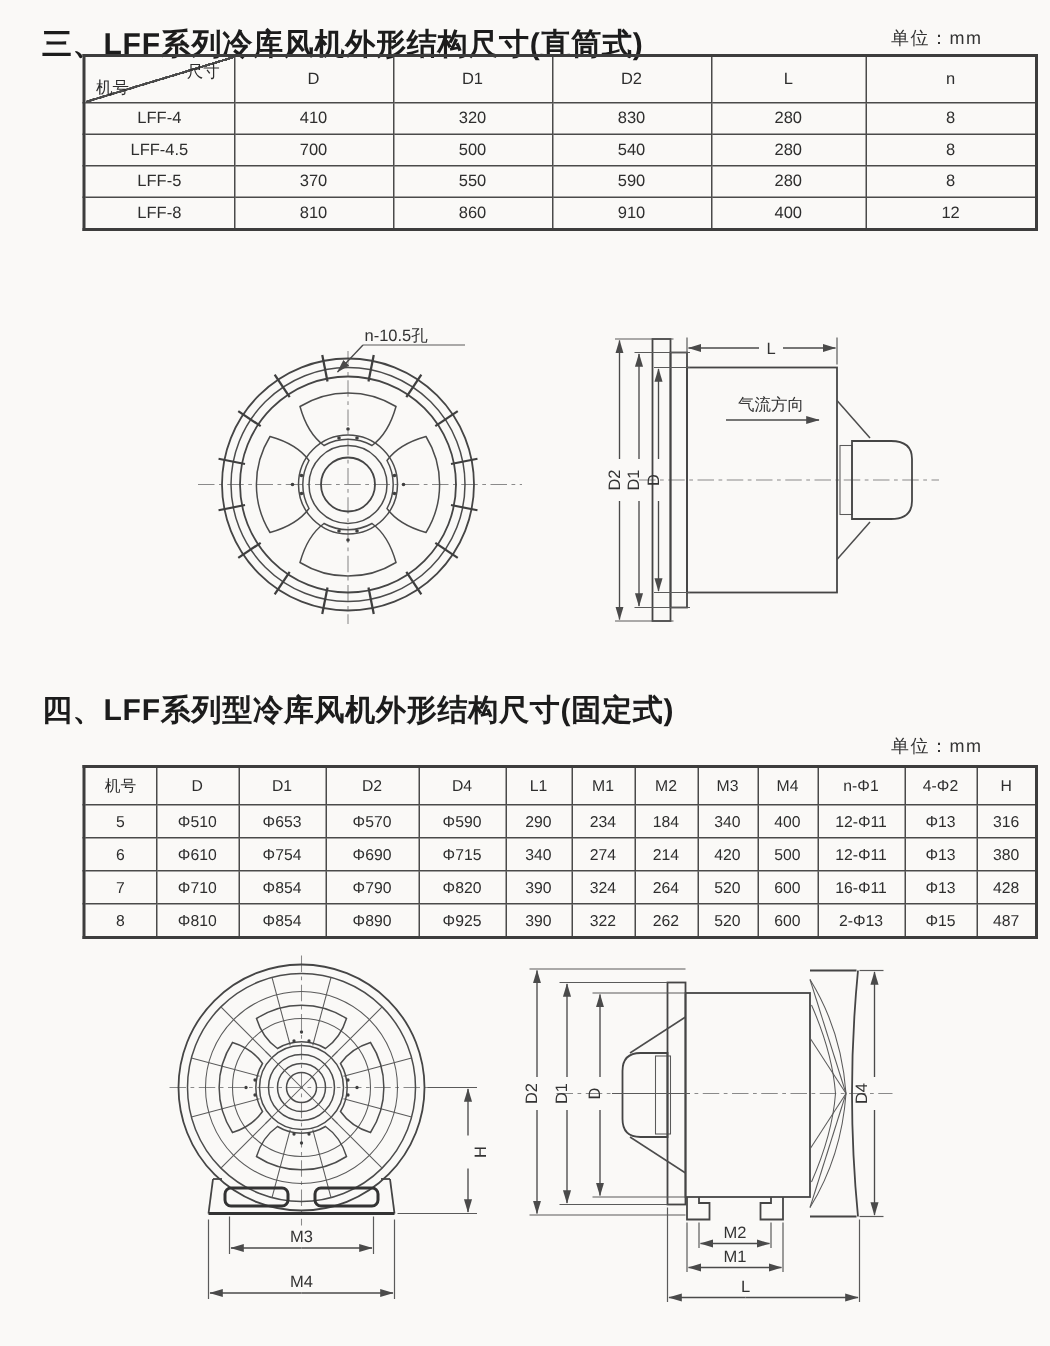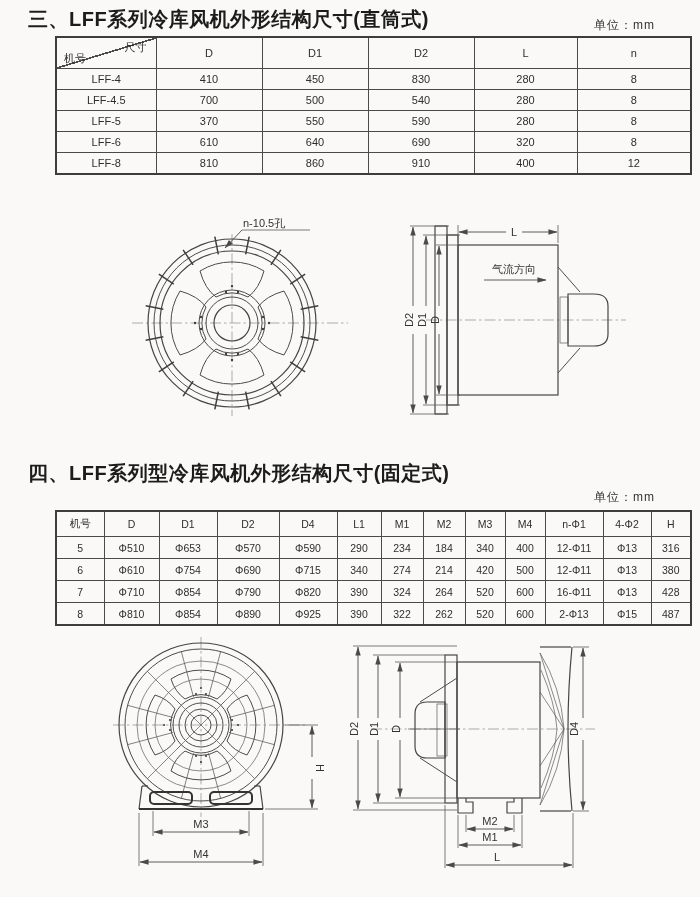--- a/index.html
+++ b/index.html
@@ -3,21 +3,21 @@
 <meta charset="utf-8">
 <style>
   html,body{margin:0;padding:0}
   body{
     width:700px;height:897px;position:relative;overflow:hidden;
     background:#faf9f7;
     font-family:"Liberation Sans","DejaVu Sans",sans-serif;
     color:#2b2b2b;
   }
   .title{position:absolute;left:28px;font-size:20px;font-weight:700;letter-spacing:.5px;color:#1c1c1c;white-space:nowrap}
-  #title1{top:6px}
+  #title1{top:16px}
   #title2{top:460px}
   .unit{position:absolute;left:594px;font-size:12px;color:#333;letter-spacing:1px}
   #unit1{top:17px}
   #unit2{top:489px}
 
   table{position:absolute;border-collapse:collapse;table-layout:fixed;border:2px solid #3d3d3d}
   td{border:1px solid #4a4a4a;text-align:center;vertical-align:middle;
      font-size:11px;color:#2e2e2e;padding:0;overflow:hidden;white-space:nowrap}
   #table1{left:55px;top:36px;width:635px}
   #table1 td{height:20px}
@@ -72,47 +72,39 @@
     </td>
     <td>D</td>
     <td>D1</td>
     <td>D2</td>
     <td>L</td>
     <td>n</td>
   </tr>
   <tr>
     <td>LFF-4</td>
     <td>410</td>
-    <td>450</td>
+    <td>320</td>
     <td>830</td>
     <td>280</td>
     <td>8</td>
   </tr>
   <tr>
     <td>LFF-4.5</td>
     <td>700</td>
     <td>500</td>
     <td>540</td>
     <td>280</td>
     <td>8</td>
   </tr>
   <tr>
     <td>LFF-5</td>
     <td>370</td>
     <td>550</td>
     <td>590</td>
     <td>280</td>
-    <td>8</td>
-  </tr>
-  <tr>
-    <td>LFF-6</td>
-    <td>610</td>
-    <td>640</td>
-    <td>690</td>
-    <td>320</td>
     <td>8</td>
   </tr>
   <tr>
     <td>LFF-8</td>
     <td>810</td>
     <td>860</td>
     <td>910</td>
     <td>400</td>
     <td>12</td>
   </tr>

